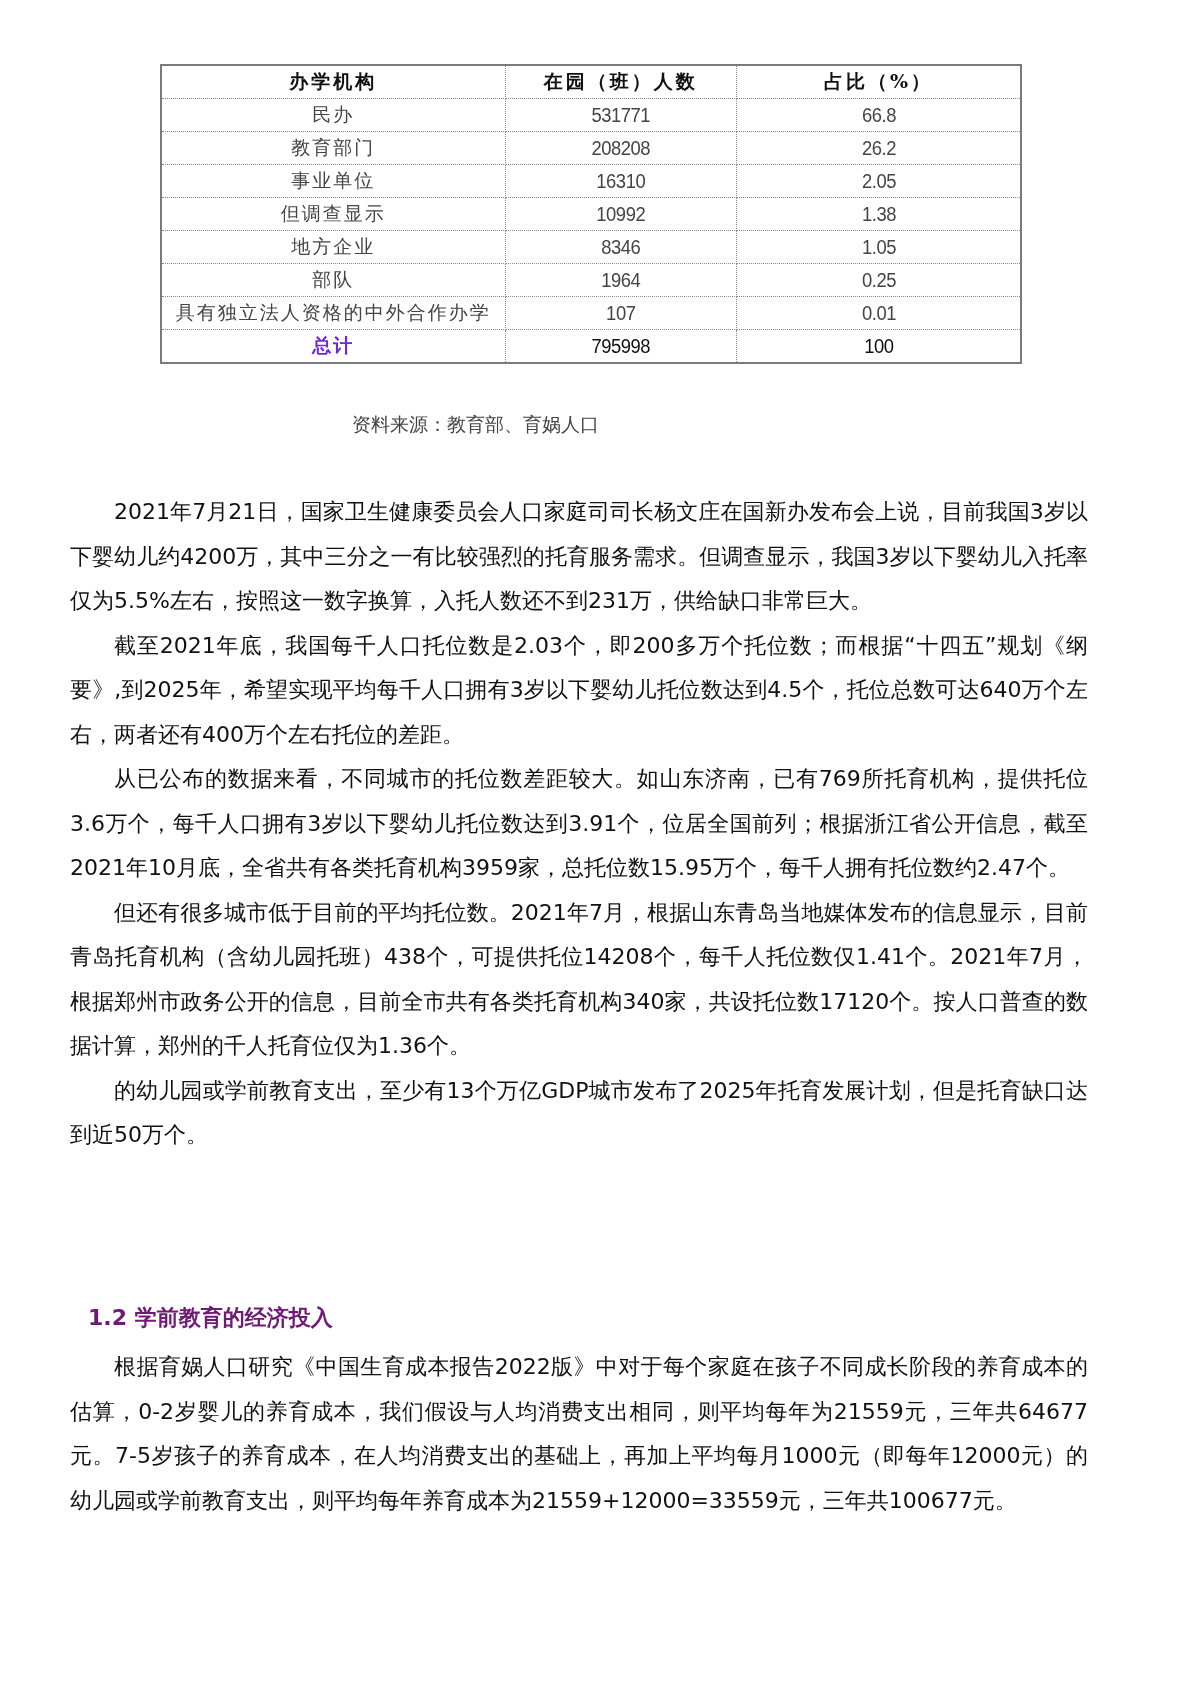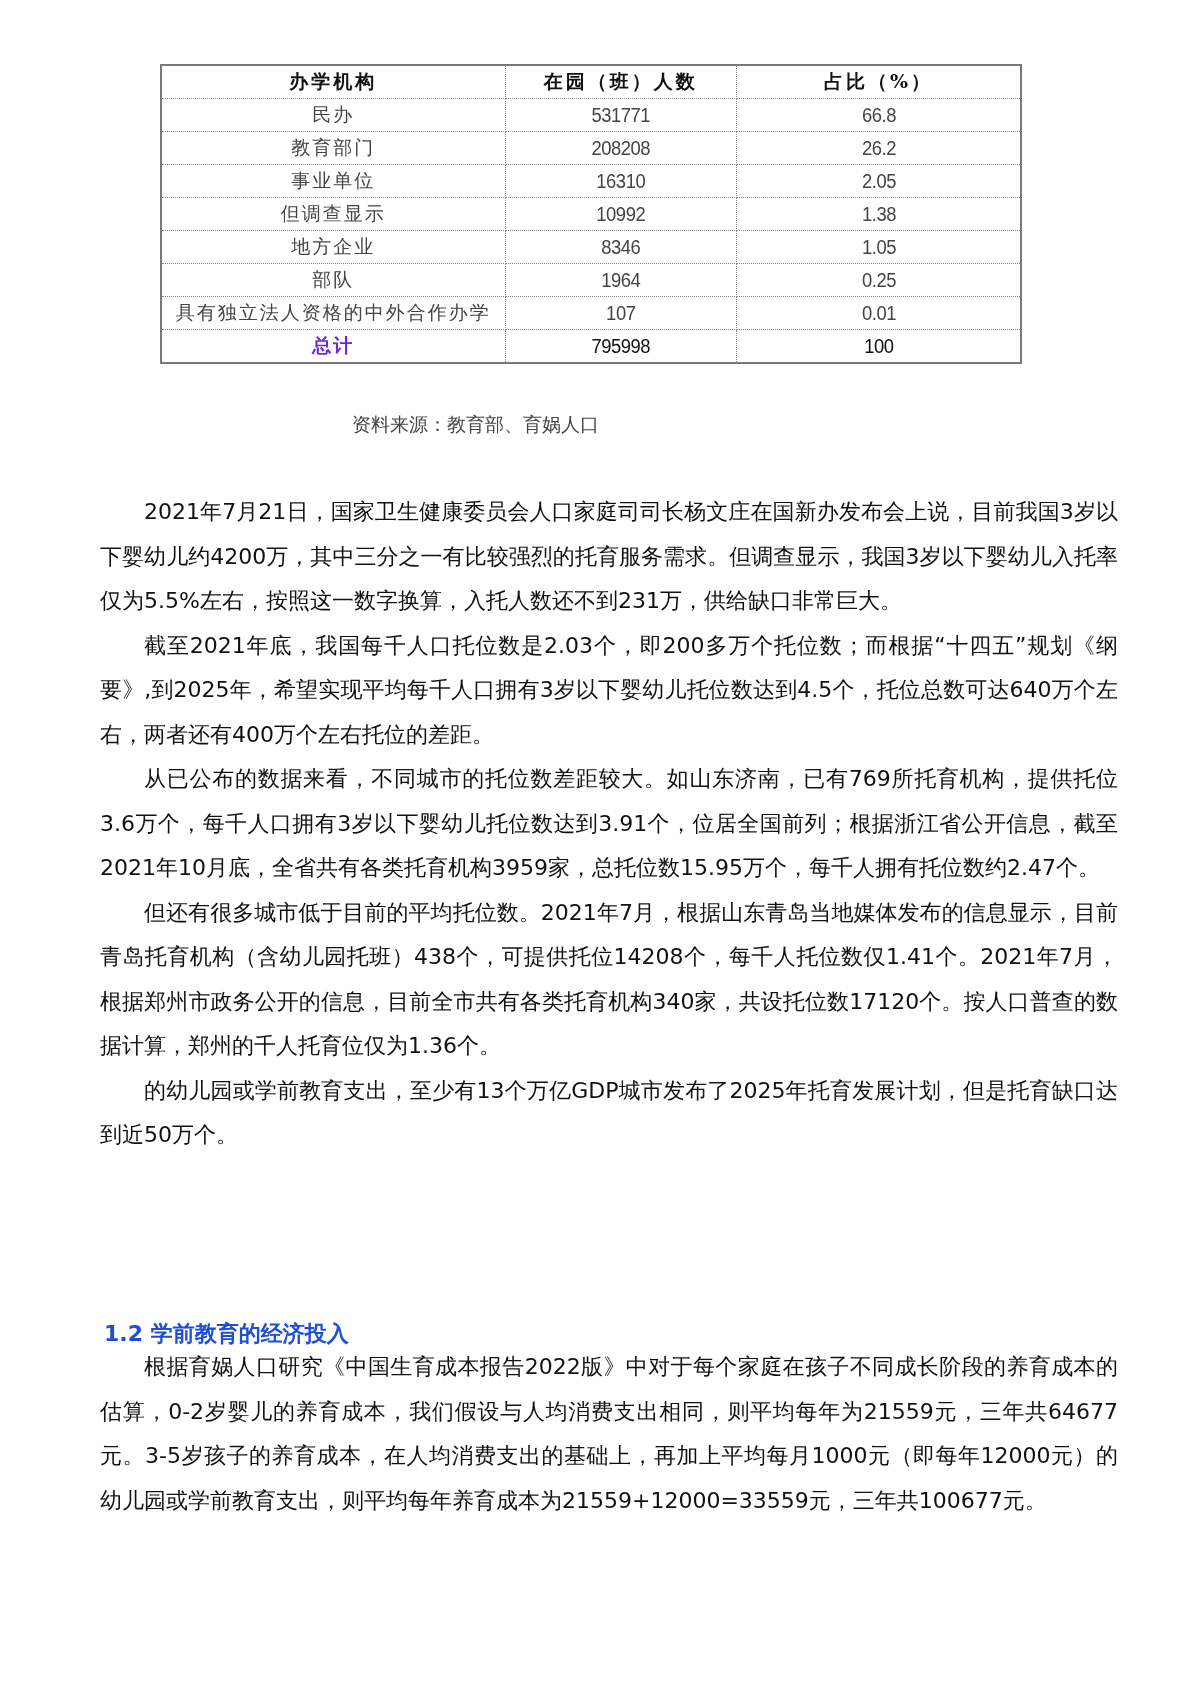--- a/index.html
+++ b/index.html
@@ -75,40 +75,40 @@
       left: 0;
       width: 951px;
       top: 412px;
       text-align: center;
       font-size: 19px;
       color: #444;
     }
 
     .body-text {
       position: absolute;
-      left: 100px;
+      left: 70px;
       width: 1018px;
       font-size: 22px;
       line-height: 44.5px;
       color: #111;
       text-align: justify;
     }
     .body-text p {
       margin: 0;
       text-indent: 2em;
     }
     .para1 { top: 490px; }
     .section-heading {
       position: absolute;
       left: 88px;
       top: 1303px;
       font-size: 22px;
       font-weight: bold;
-      color: #1d4ed8;
-      margin: 16px;
+      color: #701a75;
+      margin: 0;
     }
     .para-sec { top: 1345px; }
   </style>
 </head>
 <body>
 
 <div class="page">
 
   <table class="data-table">
     <colgroup>
@@ -173,16 +173,16 @@
     <p>2021年7月21日，国家卫生健康委员会人口家庭司司长杨文庄在国新办发布会上说，目前我国3岁以下婴幼儿约4200万，其中三分之一有比较强烈的托育服务需求。但调查显示，我国3岁以下婴幼儿入托率仅为5.5%左右，按照这一数字换算，入托人数还不到231万，供给缺口非常巨大。</p>
     <p>截至2021年底，我国每千人口托位数是2.03个，即200多万个托位数；而根据“十四五”规划《纲要》,到2025年，希望实现平均每千人口拥有3岁以下婴幼儿托位数达到4.5个，托位总数可达640万个左右，两者还有400万个左右托位的差距。</p>
     <p>从已公布的数据来看，不同城市的托位数差距较大。如山东济南，已有769所托育机构，提供托位3.6万个，每千人口拥有3岁以下婴幼儿托位数达到3.91个，位居全国前列；根据浙江省公开信息，截至2021年10月底，全省共有各类托育机构3959家，总托位数15.95万个，每千人拥有托位数约2.47个。</p>
     <p>但还有很多城市低于目前的平均托位数。2021年7月，根据山东青岛当地媒体发布的信息显示，目前青岛托育机构（含幼儿园托班）438个，可提供托位14208个，每千人托位数仅1.41个。2021年7月，根据郑州市政务公开的信息，目前全市共有各类托育机构340家，共设托位数17120个。按人口普查的数据计算，郑州的千人托育位仅为1.36个。</p>
     <p>的幼儿园或学前教育支出，至少有13个万亿GDP城市发布了2025年托育发展计划，但是托育缺口达到近50万个。</p>
   </div>
 
   <h3 class="section-heading">1.2 学前教育的经济投入</h3>
 
   <div class="body-text para-sec">
-    <p>根据育娲人口研究《中国生育成本报告2022版》中对于每个家庭在孩子不同成长阶段的养育成本的估算，0-2岁婴儿的养育成本，我们假设与人均消费支出相同，则平均每年为21559元，三年共64677元。3-5岁孩子的养育成本，在人均消费支出的基础上，再加上平均每月1000元（即每年12000元）的幼儿园或学前教育支出，则平均每年养育成本为21559+12000=33559元，三年共100677元。</p>
+    <p>根据育娲人口研究《中国生育成本报告2022版》中对于每个家庭在孩子不同成长阶段的养育成本的估算，0-2岁婴儿的养育成本，我们假设与人均消费支出相同，则平均每年为21559元，三年共64677元。7-5岁孩子的养育成本，在人均消费支出的基础上，再加上平均每月1000元（即每年12000元）的幼儿园或学前教育支出，则平均每年养育成本为21559+12000=33559元，三年共100677元。</p>
   </div>
 
 </div>
 
 </body></html>

